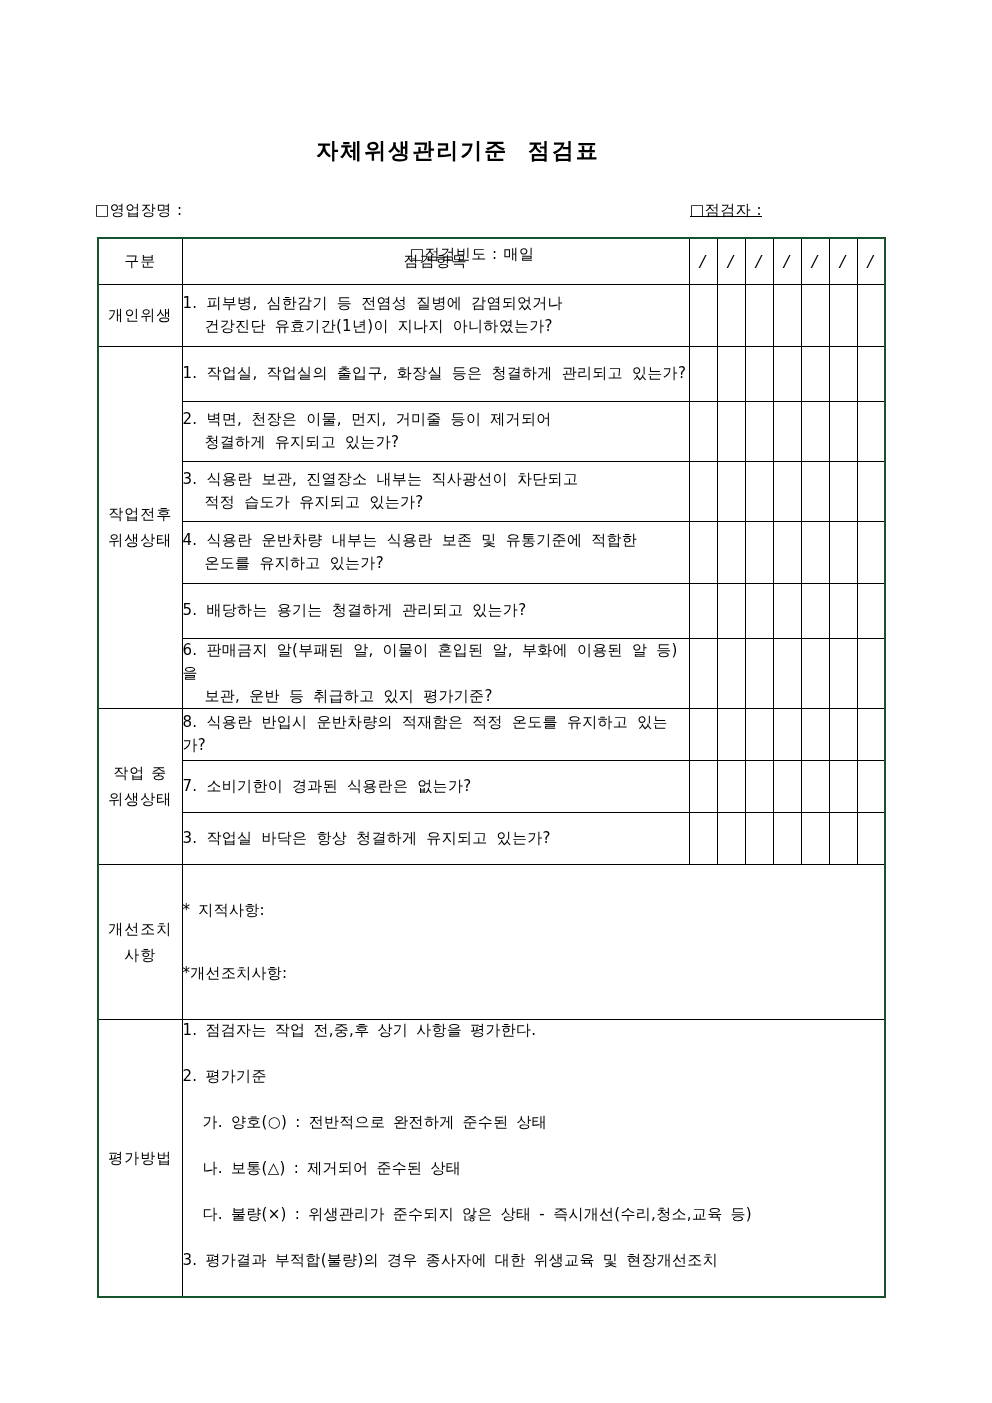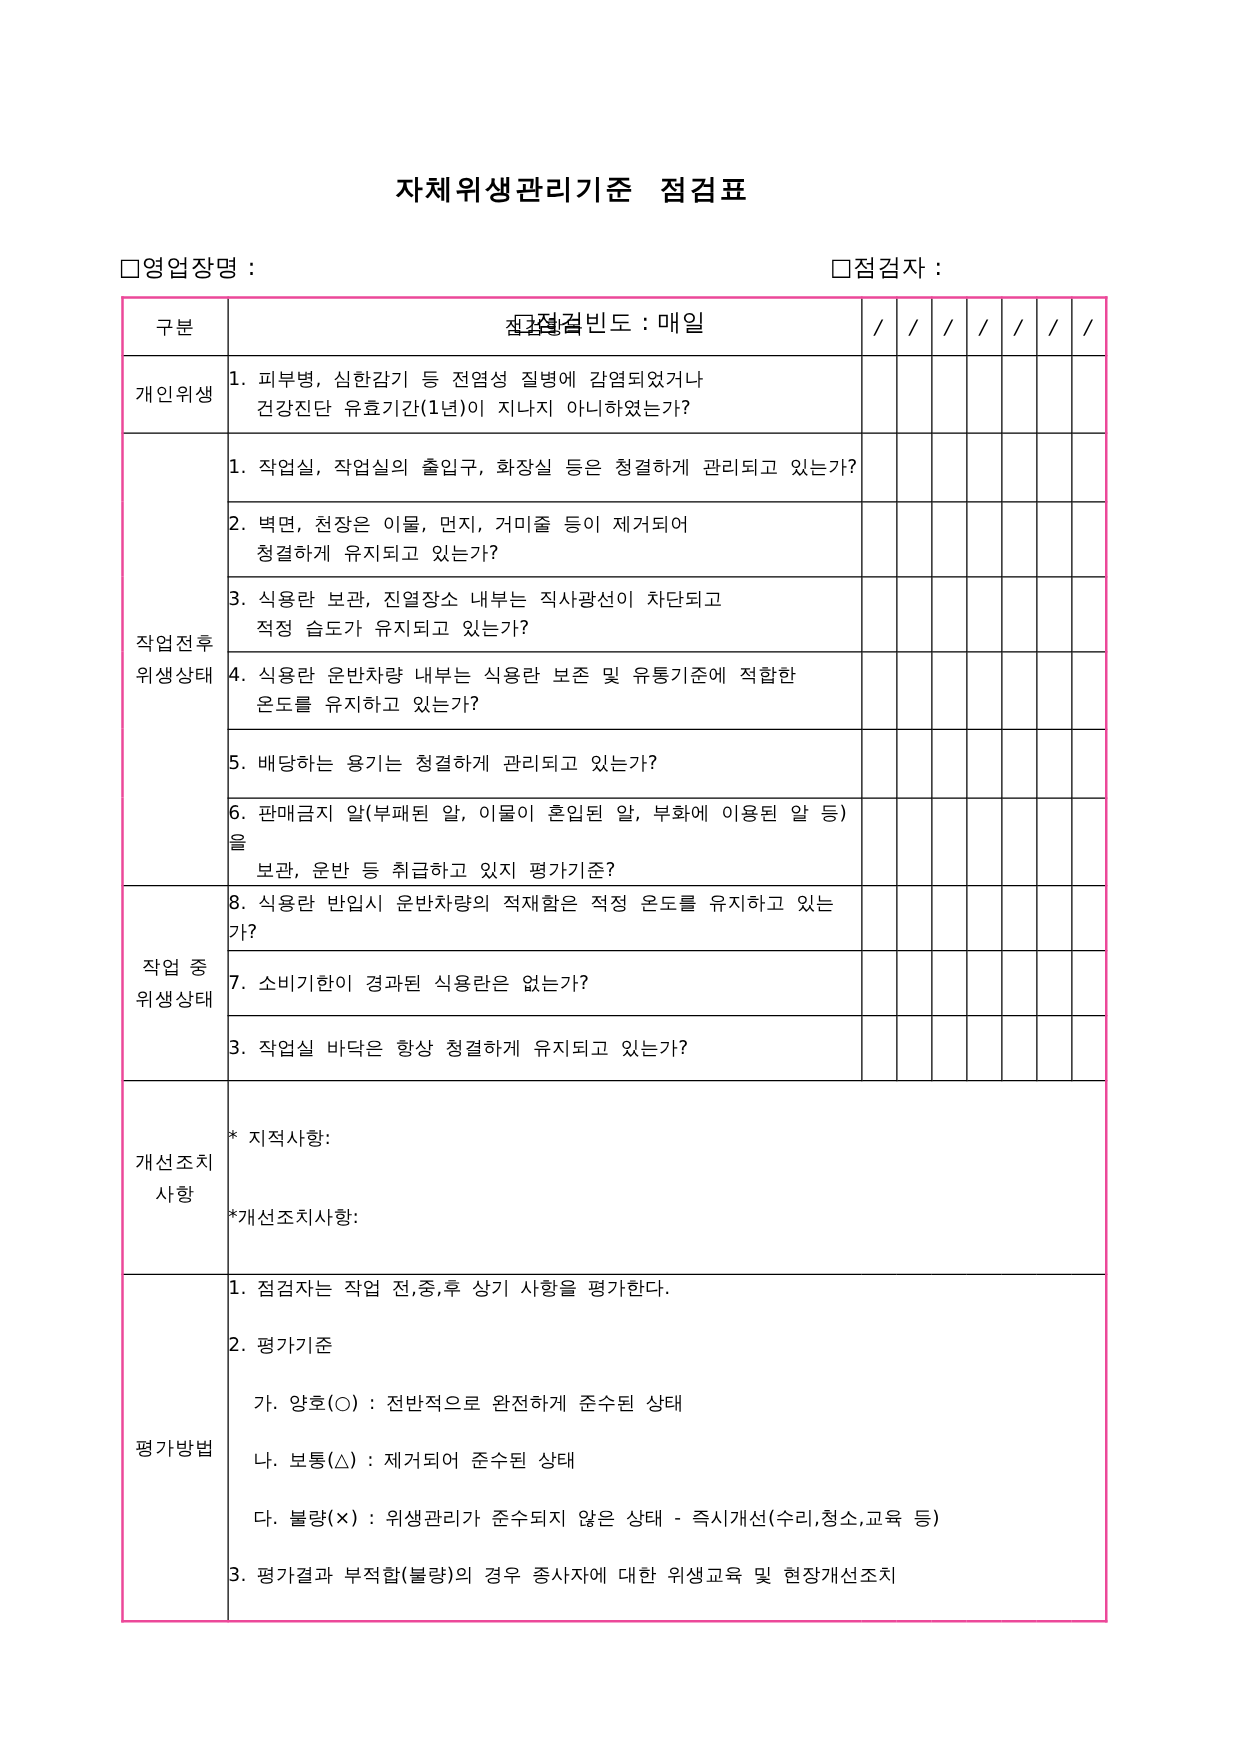--- a/index.html
+++ b/index.html
@@ -10,33 +10,33 @@
     font-family: "DejaVu Sans", sans-serif;
     position: relative;
     overflow: hidden;
   }
   .doc-title {
     position: absolute; top: 136px; left: 0;
     width: 916px; text-align: center;
     font-size: 22px; font-weight: bold;
     letter-spacing: 2px; word-spacing: 10px;
   }
-  .fields-row { position: absolute; top: 201px; left: 0; width: 884px; height: 22px; font-size: 19px; letter-spacing: 0.5px; text-align: center; }
+  .fields-row { position: absolute; top: 201px; left: 0; width: 884px; height: 22px; font-size: 15px; letter-spacing: 0.5px; text-align: center; }
   .field { position: absolute; white-space: nowrap; }
   .field-business  { left: 95px; }
   .field-frequency { left: 410px; margin-top: 44px; }
-  .field-inspector { left: 664px; }
+  .field-inspector { left: 690px; text-decoration: underline; }
   .field .value { margin-left: 6px; }
   .blank-fill { display: inline-block; min-width: 60px; }
 
   table.checklist {
     position: absolute; top: 237px; left: 97px;
     width: 787px;
     border-collapse: collapse; table-layout: fixed;
-    border: 2px solid #ec4899;
+    border: 2px solid #14532d;
     font-size: 15px;
   }
   .checklist th, .checklist td {
     border: 1px solid #000;
     padding: 0; vertical-align: middle;
     overflow: hidden;
   }
   .checklist th { font-weight: normal; letter-spacing: 1px; }
   .cat {
     text-align: center; line-height: 26px; letter-spacing: 1px;

